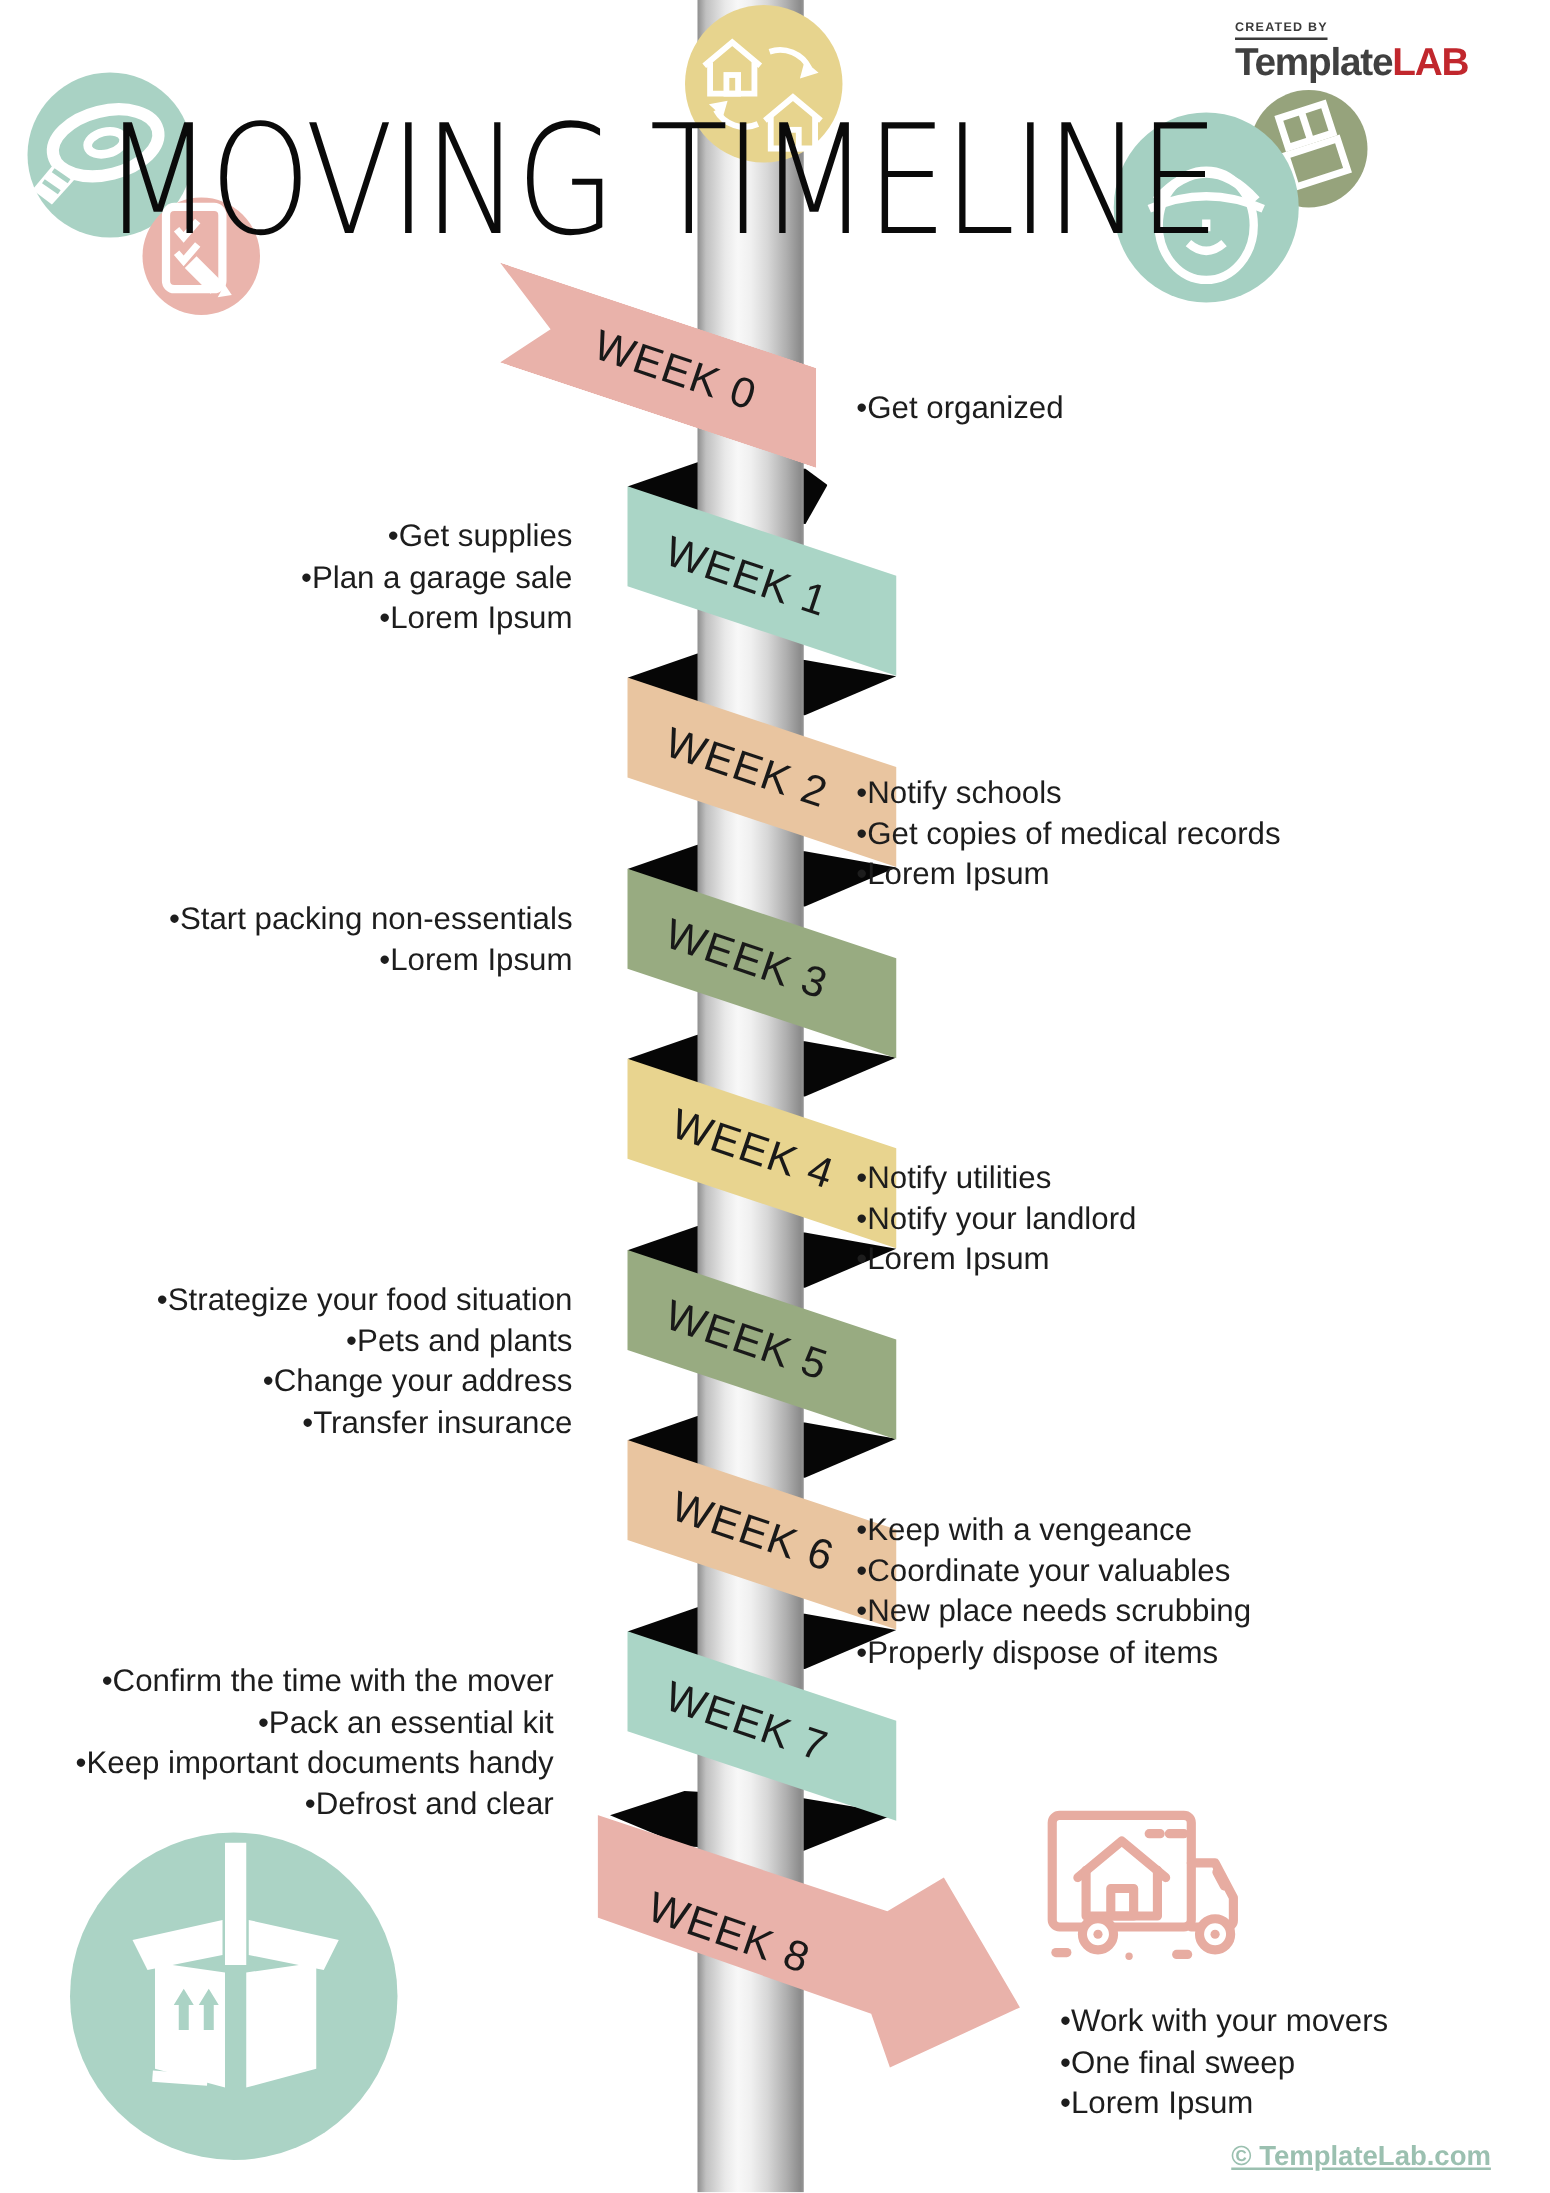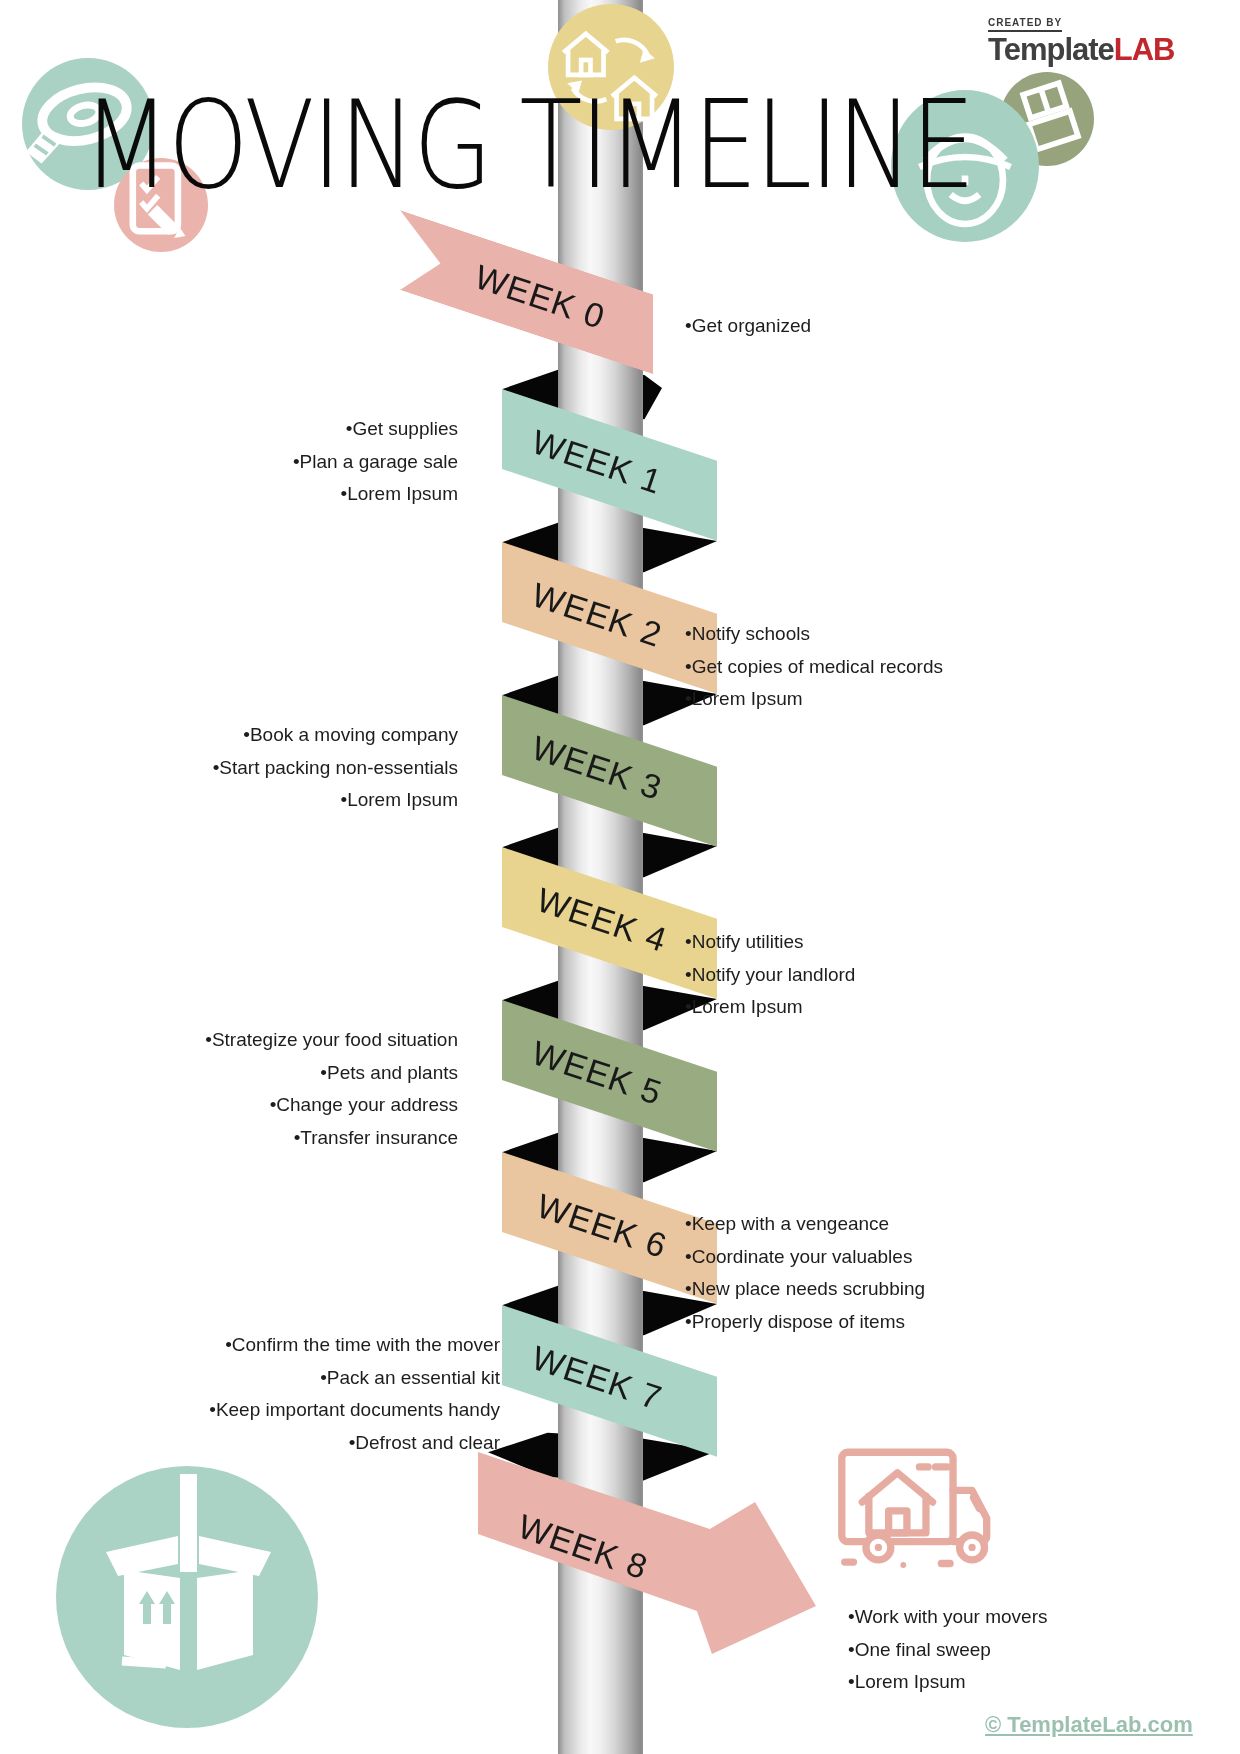--- a/index.html
+++ b/index.html
@@ -30,21 +30,21 @@
   .rb-tail{clip-path:polygon(0 0,100% 0,100% 100%,0 100%,16% 50%);}
   .rb-arrow{position:absolute;left:478px;top:1448px;width:340px;height:212px;transform:none;
         clip-path:polygon(0 1.9%,68.2% 38.2%,81.5% 25.5%,99.4% 74.5%,68.8% 97.2%,64.4% 76.9%,0 40.6%);}
 
   
   .wklabel{position:absolute;transform:translate(-50%,-50%) rotate(18.5deg);
            font-size:34px;letter-spacing:1px;color:#191919;white-space:nowrap;}
   .wklabel.steep{transform:translate(-50%,-50%) rotate(19deg);}
 
   
-  .list{position:absolute;font-size:19px;line-height:32.5px;color:#1d1d1d;white-space:nowrap;}
+  .list{position:absolute;font-size:25px;line-height:32.5px;color:#1d1d1d;white-space:nowrap;}
   .list.right-side{text-align:left;}
   .list.left-side{text-align:right;margin-top:21px;}
 
   
   .title{position:absolute;left:82px;top:74px;font-size:103px;font-weight:200;color:#0a0a0a;
          letter-spacing:-3px;white-space:nowrap;transform:scaleY(1.18);transform-origin:left top;
          font-family:"DejaVu Sans ExtraLight","DejaVu Sans Light","Liberation Sans",sans-serif;}
 
   
   .logo{position:absolute;left:988px;top:13px;line-height:1;}
@@ -172,42 +172,41 @@
     <div><span>•</span><span>Get supplies</span></div>
     <div><span>•</span><span>Plan a garage sale</span></div>
     <div><span>•</span><span>Lorem Ipsum</span></div>
   </div>
   <div class="list right-side" style="left:685px;top:618px;">
     <div><span>•</span><span>Notify schools</span></div>
     <div><span>•</span><span>Get copies of medical records</span></div>
     <div><span>•</span><span>Lorem Ipsum</span></div>
   </div>
   <div class="list left-side" style="right:782px;top:698px;">
-    <div><span>•</span><span>Book a moving company</span></div>
     <div><span>•</span><span>Start packing non-essentials</span></div>
     <div><span>•</span><span>Lorem Ipsum</span></div>
   </div>
   <div class="list right-side" style="left:685px;top:926px;">
     <div><span>•</span><span>Notify utilities</span></div>
     <div><span>•</span><span>Notify your landlord</span></div>
     <div><span>•</span><span>Lorem Ipsum</span></div>
   </div>
   <div class="list left-side" style="right:782px;top:1003px;">
     <div><span>•</span><span>Strategize your food situation</span></div>
     <div><span>•</span><span>Pets and plants</span></div>
     <div><span>•</span><span>Change your address</span></div>
     <div><span>•</span><span>Transfer insurance</span></div>
   </div>
   <div class="list right-side" style="left:685px;top:1208px;">
     <div><span>•</span><span>Keep with a vengeance</span></div>
     <div><span>•</span><span>Coordinate your valuables</span></div>
     <div><span>•</span><span>New place needs scrubbing</span></div>
     <div><span>•</span><span>Properly dispose of items</span></div>
   </div>
-  <div class="list left-side" style="right:740px;top:1308px;">
+  <div class="list left-side" style="right:797px;top:1308px;">
     <div><span>•</span><span>Confirm the time with the mover</span></div>
     <div><span>•</span><span>Pack an essential kit</span></div>
     <div><span>•</span><span>Keep important documents handy</span></div>
     <div><span>•</span><span>Defrost and clear</span></div>
   </div>
   <div class="list right-side" style="left:848px;top:1601px;">
     <div><span>•</span><span>Work with your movers</span></div>
     <div><span>•</span><span>One final sweep</span></div>
     <div><span>•</span><span>Lorem Ipsum</span></div>
   </div>

